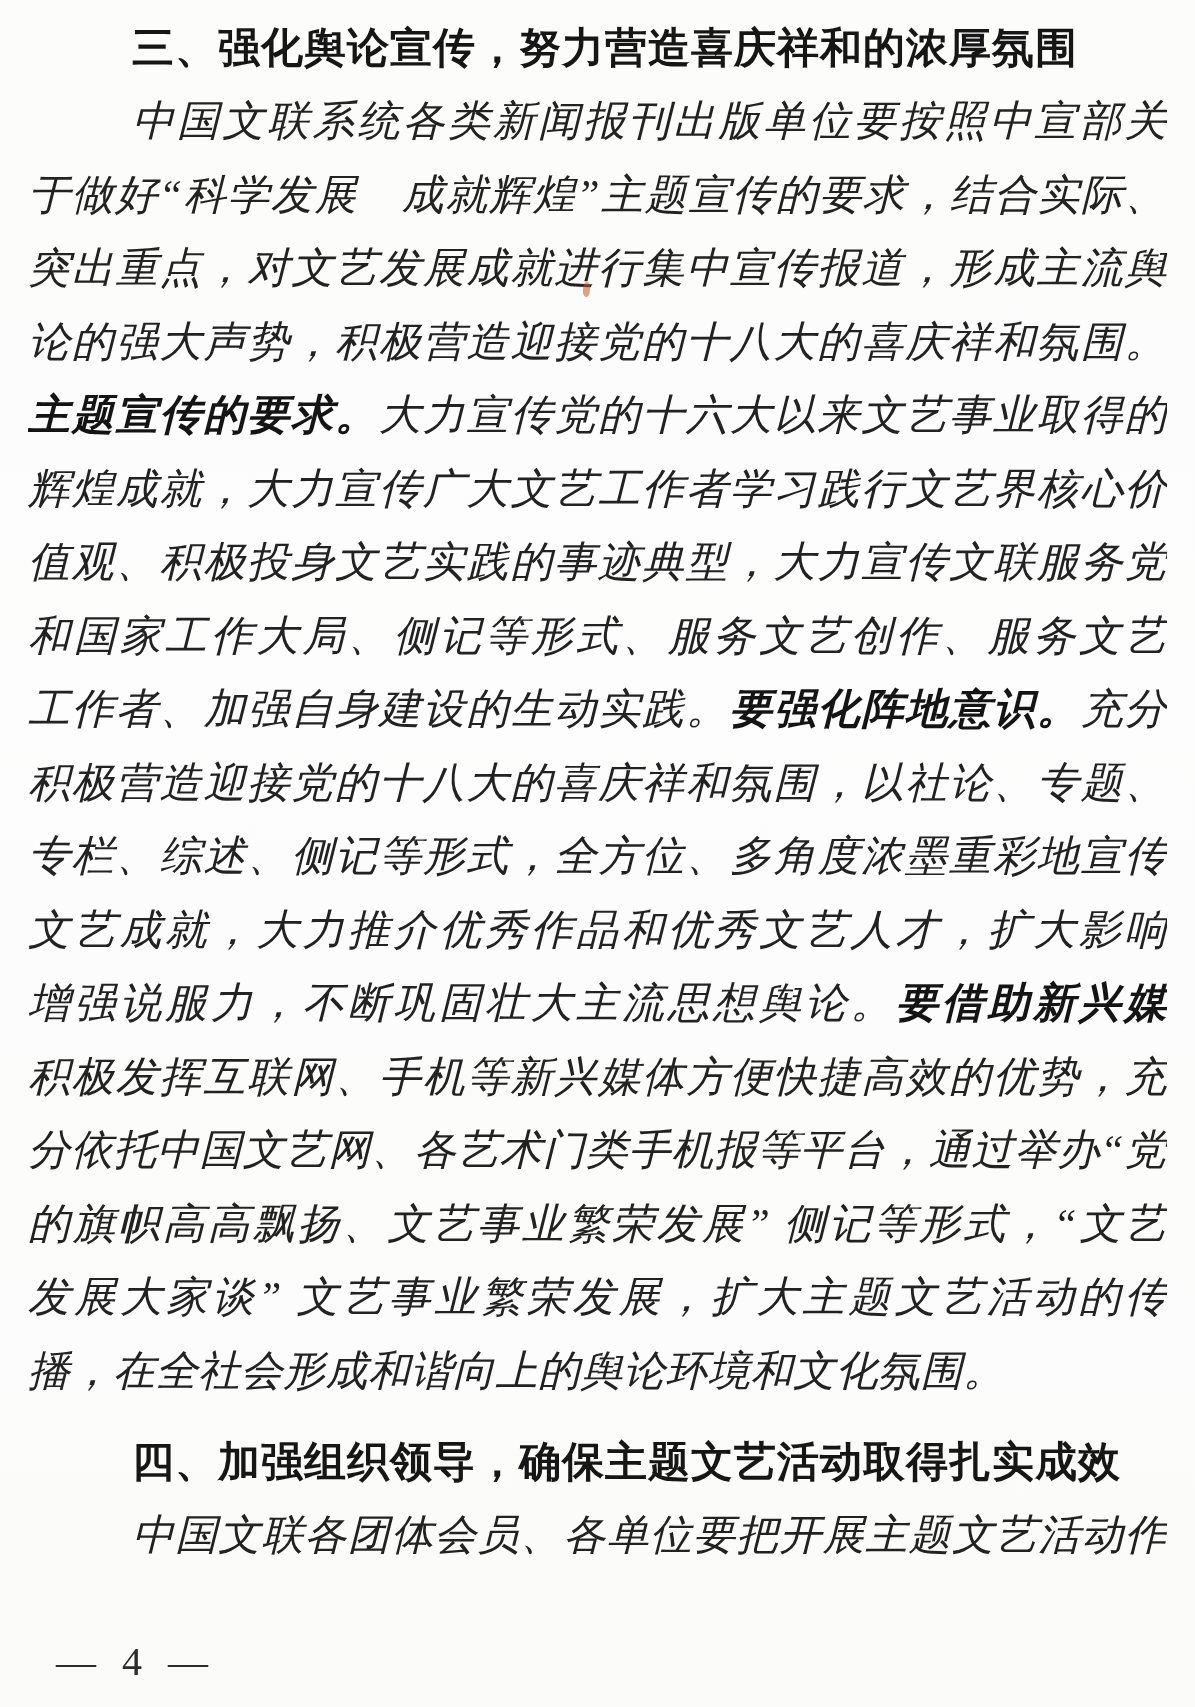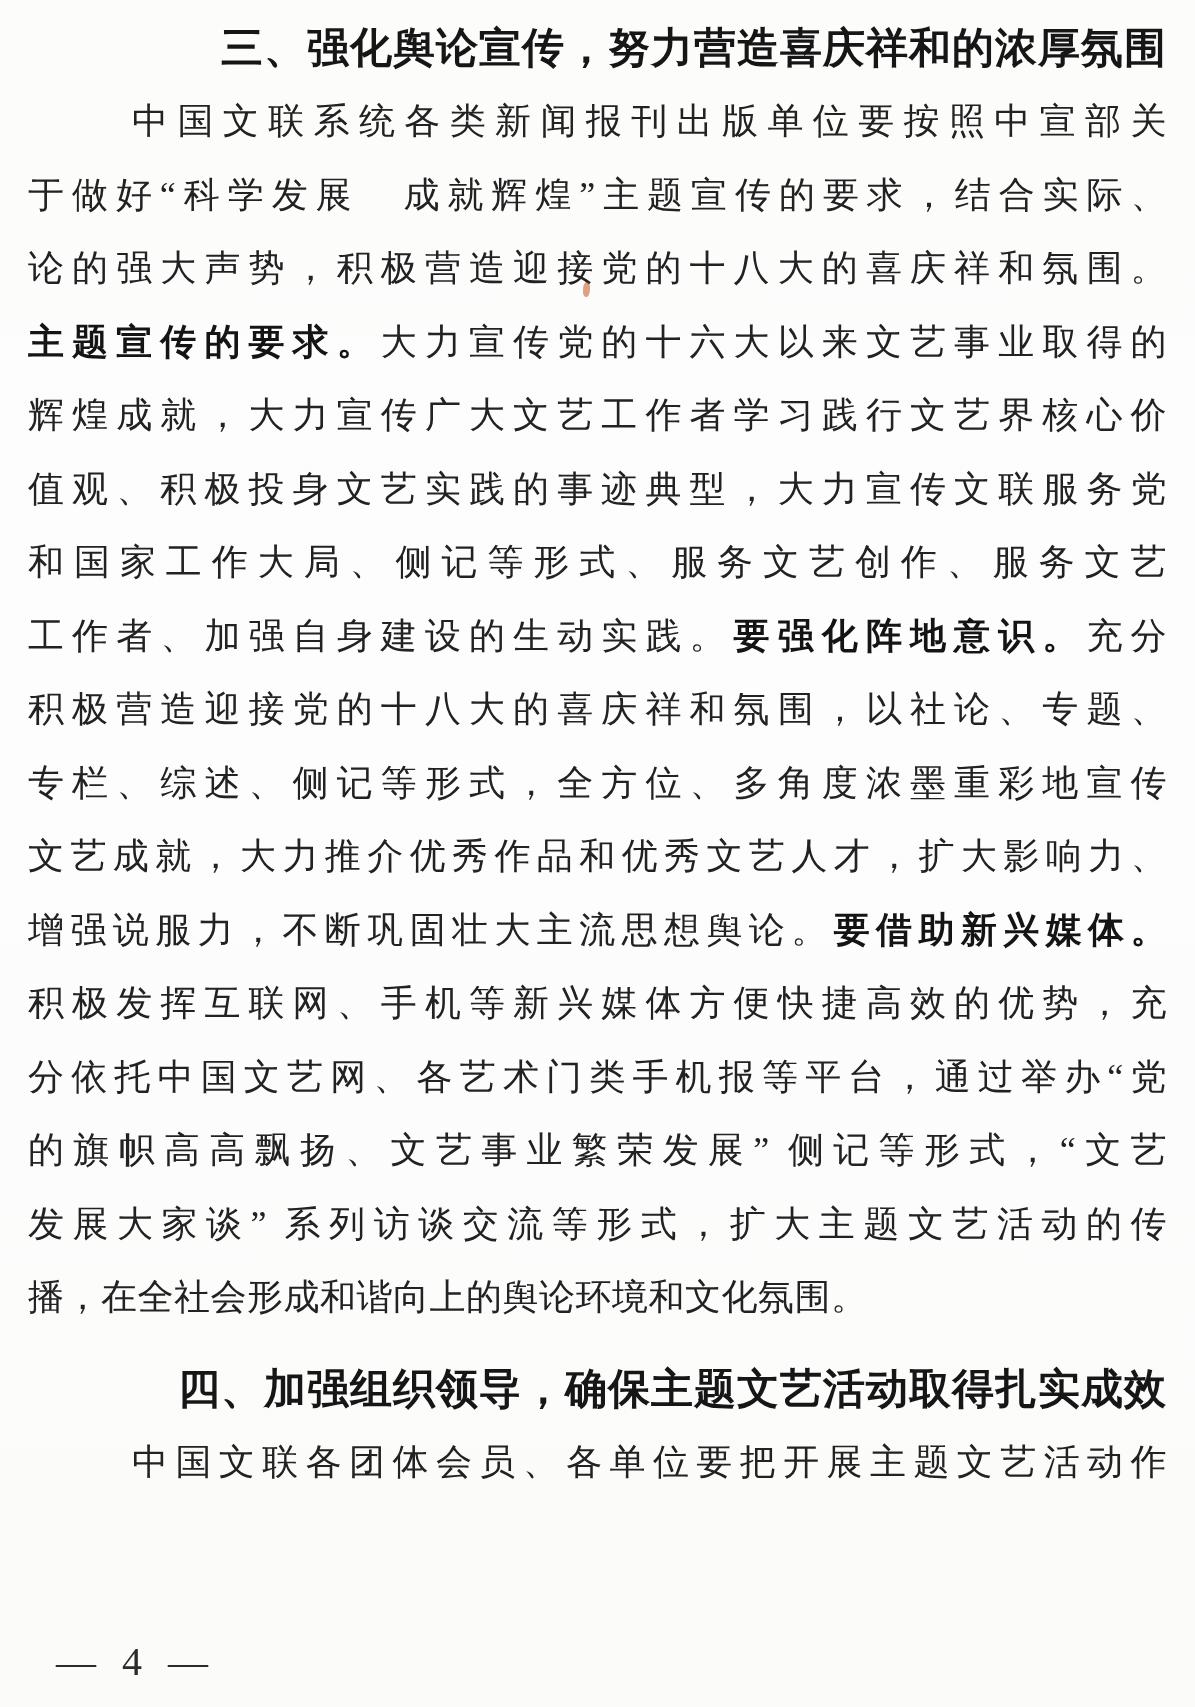--- a/index.html
+++ b/index.html
@@ -23,38 +23,38 @@
   .heading {
     font-size: 42px;
     font-weight: bold;
     line-height: 73px;
     height: 73px;
     margin: 0;
     letter-spacing: 1px;
     text-indent: 104px;
     white-space: nowrap;
     color: #161616;
-    text-align: right;
   }
   .heading.second {
     margin-top: 18px;
   }
   .para {
     margin: 0;
   }
   .line {
-    font-size: 36px;
+    font-size: 42px;
     line-height: 73.5px;
     height: 73.5px;
     text-align: justify;
     text-align-last: justify;
     text-justify: inter-character;
     letter-spacing: 0.5px;
     color: #222;
     overflow: hidden;
+    font-style: italic;
   }
   .line.indent {
     text-indent: 104px;
   }
   .line.last {
     text-align-last: left;
   }
   .seg.bold {
     font-weight: bold;
     color: #141414;
@@ -82,34 +82,35 @@
 </head>
 <body>
 
 <div class="page">
 
   <h2 class="heading">三、强化舆论宣传，努力营造喜庆祥和的浓厚氛围</h2>
 
   <div class="para">
       <div class="line indent"><span class="seg">中国文联系统各类新闻报刊出版单位要按照中宣部关</span></div>
       <div class="line"><span class="seg">于做好“科学发展　成就辉煌”主题宣传的要求，结合实际、</span></div>
+      <div class="line"><span class="seg">突出重点，对文艺发展成就进行集中宣传报道，形成主流舆</span></div>
       <div class="line"><span class="seg">论的强大声势，积极营造迎接党的十八大的喜庆祥和氛围。</span></div>
       <div class="line"><span class="seg bold">主题宣传的要求。</span><span class="seg">大力宣传党的十六大以来文艺事业取得的</span></div>
       <div class="line"><span class="seg">辉煌成就，大力宣传广大文艺工作者学习践行文艺界核心价</span></div>
       <div class="line"><span class="seg">值观、积极投身文艺实践的事迹典型，大力宣传文联服务党</span></div>
       <div class="line"><span class="seg">和国家工作大局、侧记等形式、服务文艺创作、服务文艺</span></div>
       <div class="line"><span class="seg">工作者、加强自身建设的生动实践。</span><span class="seg bold">要强化阵地意识。</span><span class="seg">充分</span></div>
       <div class="line"><span class="seg">积极营造迎接党的十八大的喜庆祥和氛围，以社论、专题、</span></div>
       <div class="line"><span class="seg">专栏、综述、侧记等形式，全方位、多角度浓墨重彩地宣传</span></div>
       <div class="line"><span class="seg">文艺成就，大力推介优秀作品和优秀文艺人才，扩大影响力、</span></div>
       <div class="line"><span class="seg">增强说服力，不断巩固壮大主流思想舆论。</span><span class="seg bold">要借助新兴媒体。</span></div>
       <div class="line"><span class="seg">积极发挥互联网、手机等新兴媒体方便快捷高效的优势，充</span></div>
       <div class="line"><span class="seg">分依托中国文艺网、各艺术门类手机报等平台，通过举办“党</span></div>
       <div class="line"><span class="seg">的旗帜高高飘扬、文艺事业繁荣发展” 侧记等形式，“文艺</span></div>
-      <div class="line"><span class="seg">发展大家谈” 系列访谈交流等形式，扩大主题文艺活动的传</span></div>
+      <div class="line"><span class="seg">发展大家谈” 文艺事业繁荣发展，扩大主题文艺活动的传</span></div>
       <div class="line last"><span class="seg">播，在全社会形成和谐向上的舆论环境和文化氛围。</span></div>
     </div>
 
   <h2 class="heading second">四、加强组织领导，确保主题文艺活动取得扎实成效</h2>
 
   <div class="para">
       <div class="line indent"><span class="seg">中国文联各团体会员、各单位要把开展主题文艺活动作</span></div>
     </div>
 
   <div class="footer">— 4 —</div>

